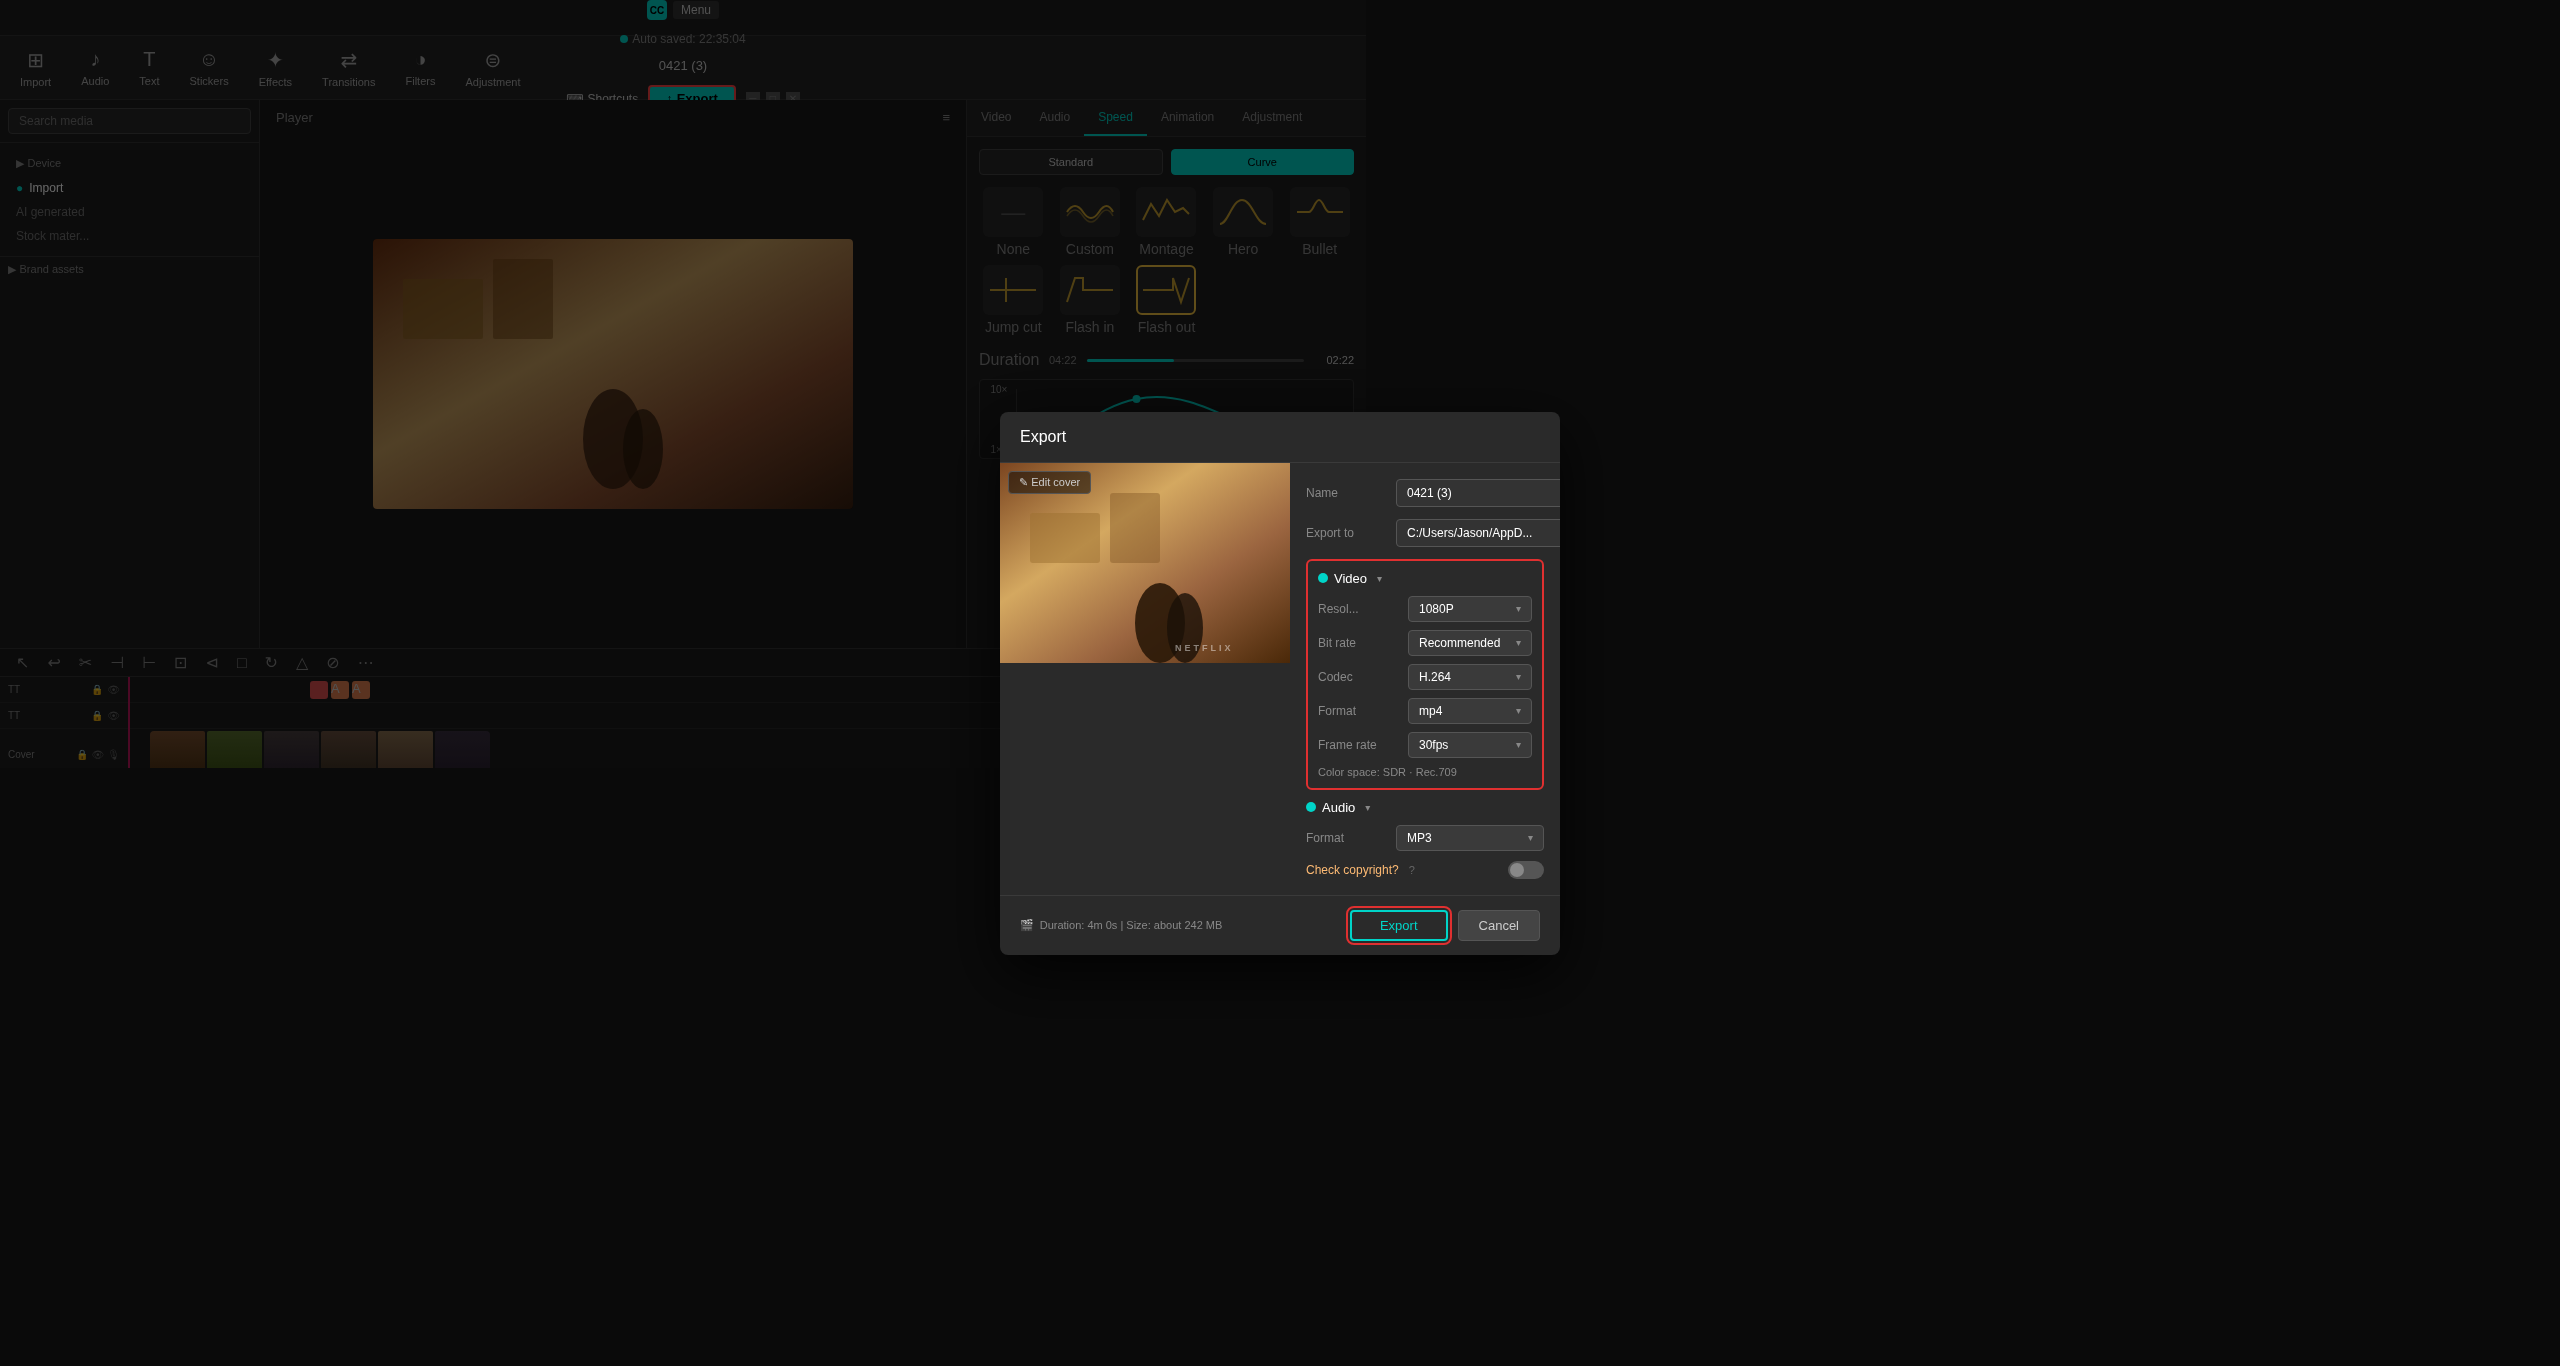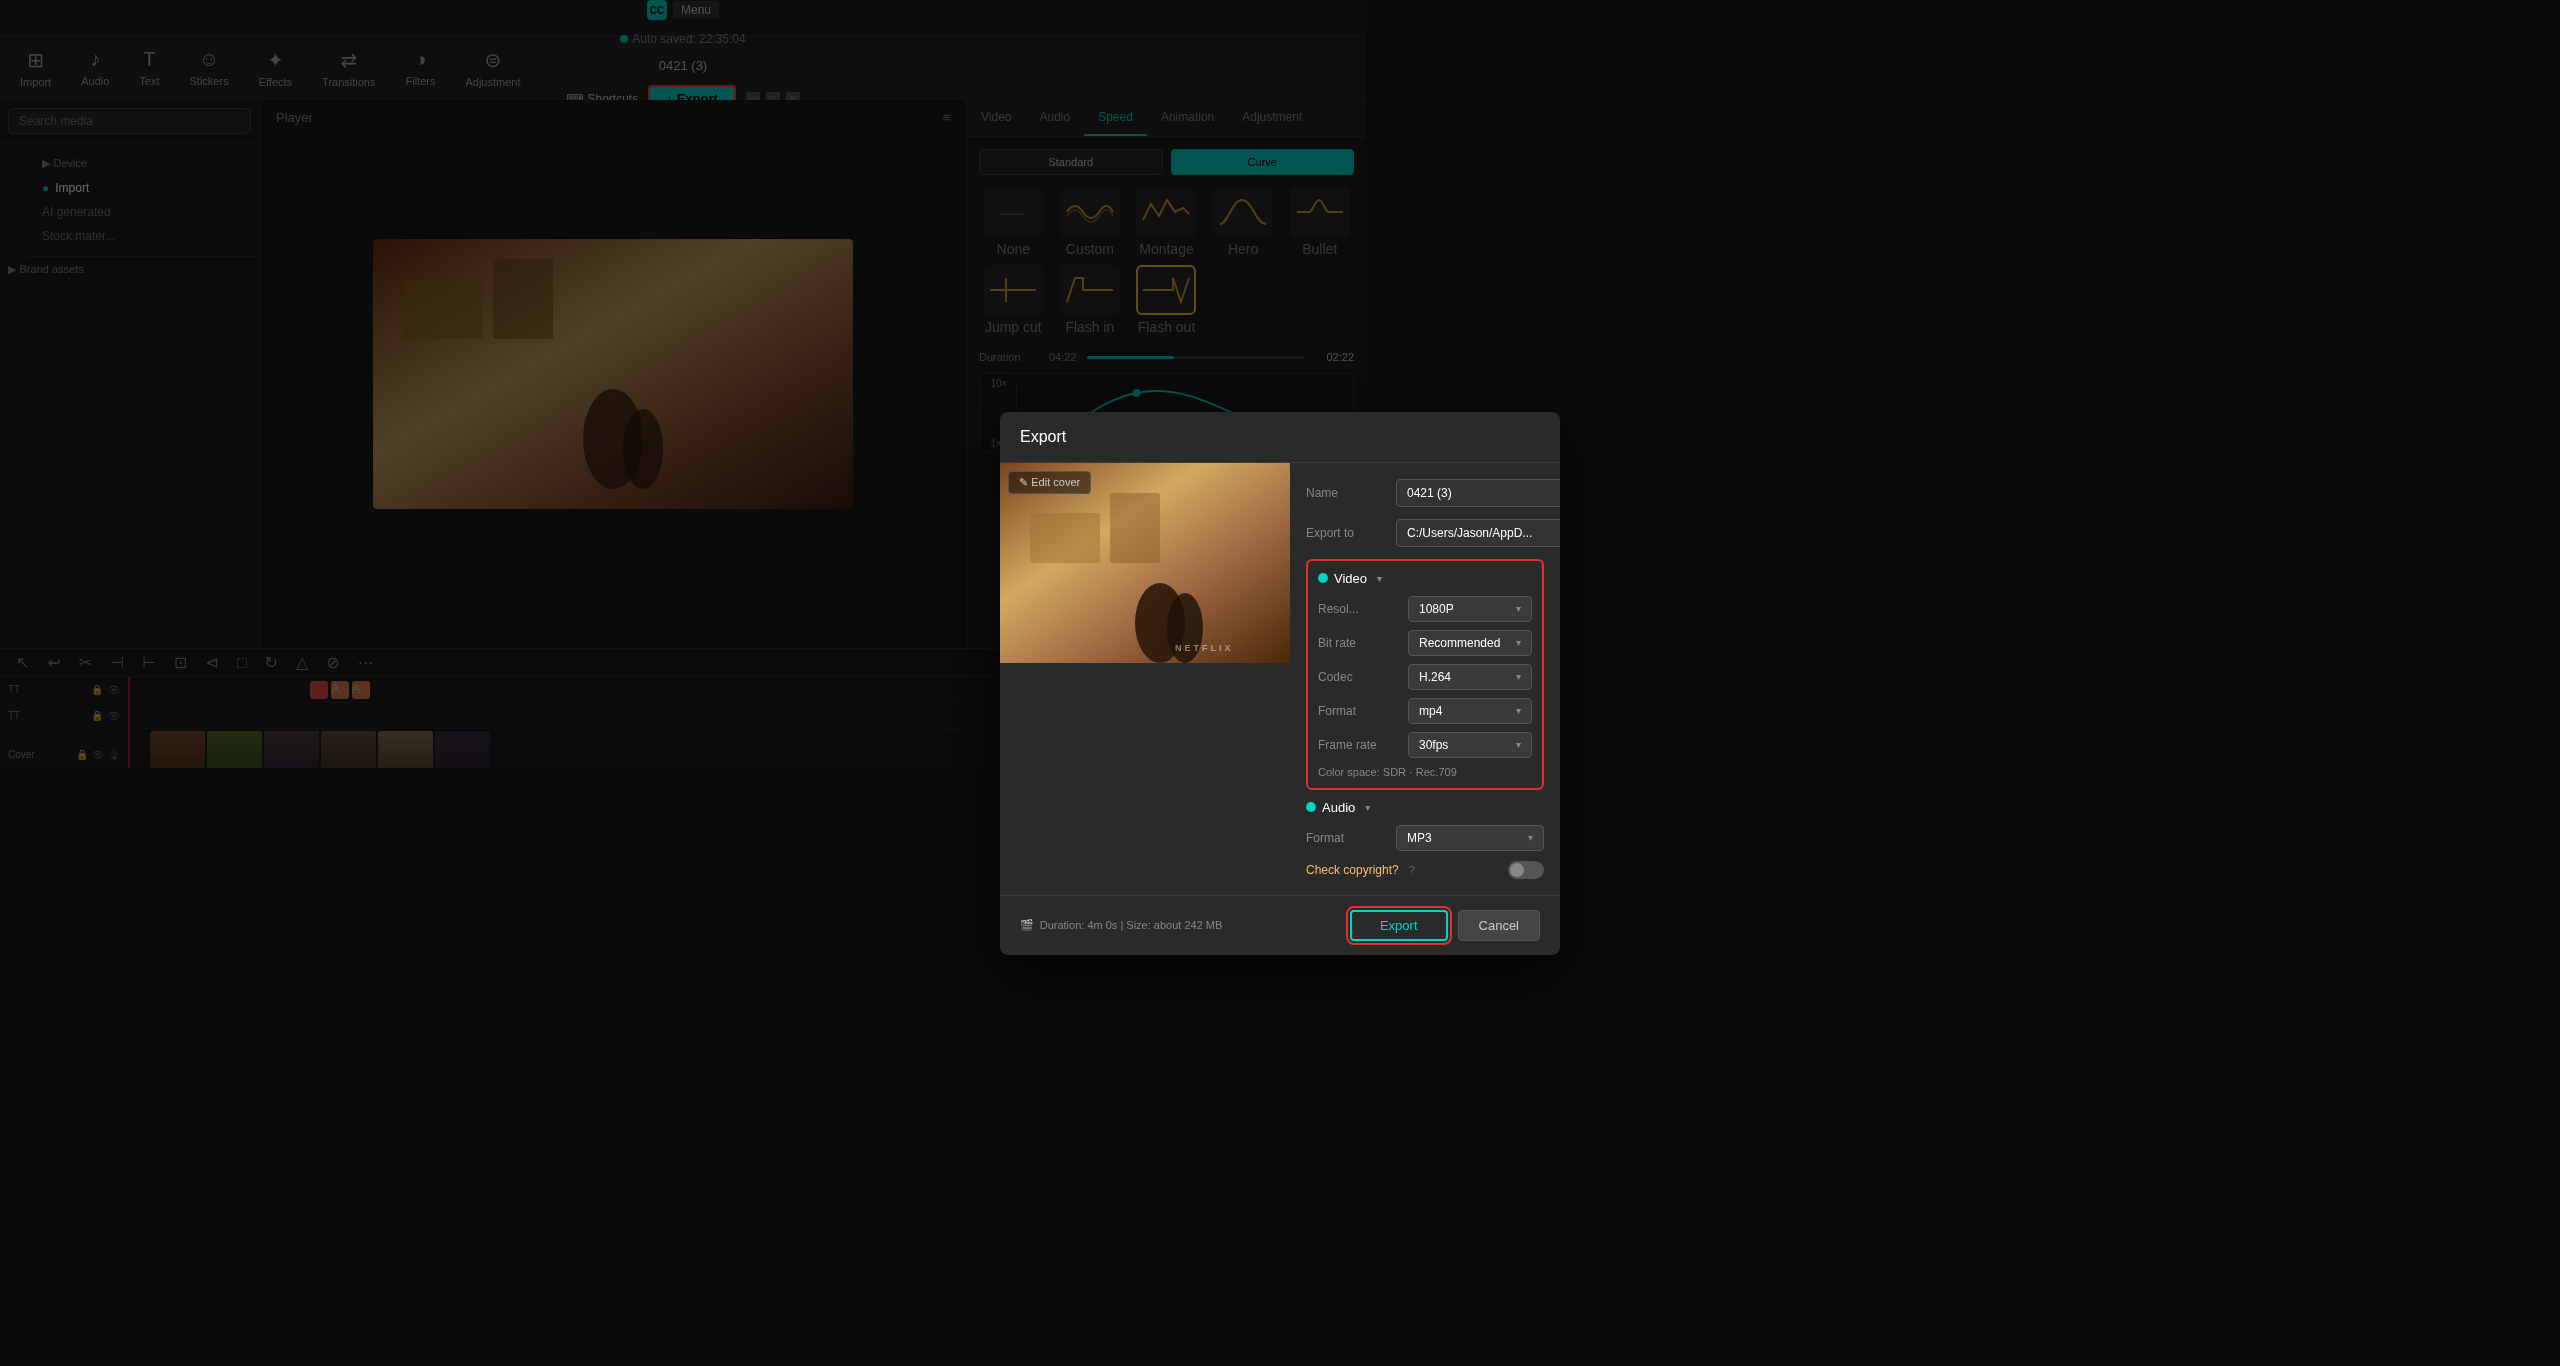--- a/index.html
+++ b/index.html
@@ -151,21 +151,20 @@
       background: #2a2a2a;
       border: 1px solid #444;
       border-radius: 4px;
       padding: 5px 10px;
       color: #ccc;
       font-size: 12px;
     }
     .left-nav {
       padding: 8px;
       border-bottom: 1px solid #333;
-      margin-left: 26px;
     }
     .left-nav-item {
       padding: 5px 8px;
       cursor: pointer;
       border-radius: 4px;
       font-size: 12px;
       color: #737373;
       display: flex; align-items: center; gap: 6px;
     }
     .left-nav-item.active { color: #fff; }
@@ -333,21 +332,21 @@
       color: #888;
       text-align: left;
     }
     .duration-row {
       display: flex;
       align-items: center;
       margin-bottom: 10px;
       gap: 10px;
     }
     .duration-label {
-      font-size: 11px;
+      font-size: 16px;
       color: #888;
       width: 60px;
     }
     .duration-slider {
       flex: 1;
       height: 3px;
       background: #444;
       border-radius: 2px;
       position: relative;
     }

